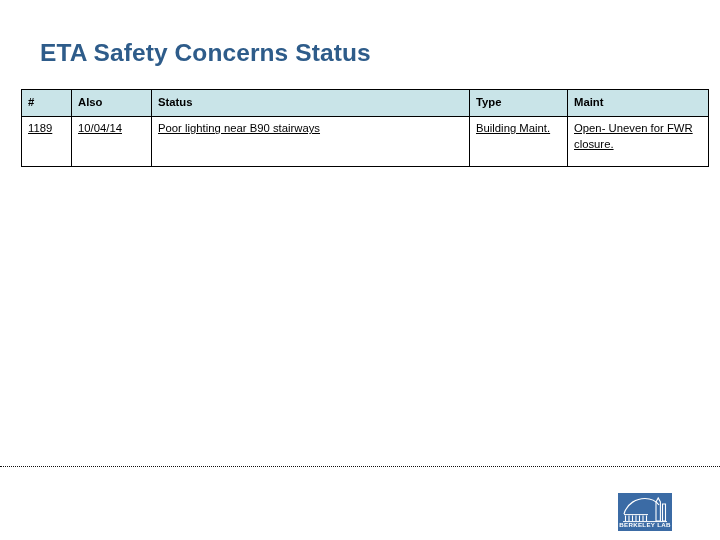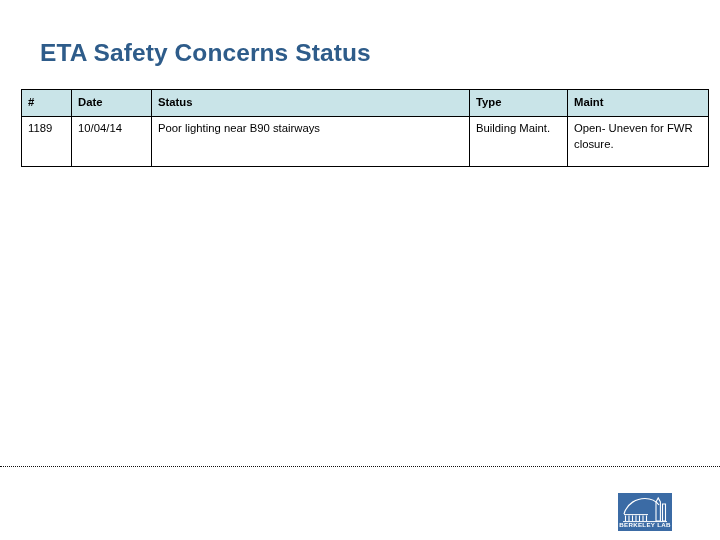--- a/index.html
+++ b/index.html
@@ -70,21 +70,21 @@
     background: #ffffff;
   }
 
   .col-num    { width: 50px; }
   .col-date   { width: 80px; }
   .col-concern{ width: 318px; }
   .col-type   { width: 98px; }
   .col-status { width: 141px; }
 
   .row-r1 td { height: 34px; }
-  .row-r2 td { height: 40px; }
+  .row-r2 td { height: 40px; text-decoration: underline; }
   .row-r3 td { height: 54px; }
   .row-r4 td { height: 34px; }
 
   .dotted-rule {
     position: absolute;
     left: 0;
     top: 466px;
     width: 720px;
     height: 0;
     border-top: 1.6px dotted #111111;
@@ -126,21 +126,21 @@
       <colgroup>
         <col class="col-num">
         <col class="col-date">
         <col class="col-concern">
         <col class="col-type">
         <col class="col-status">
       </colgroup>
       <thead>
         <tr>
           <th>#</th>
-          <th>Date</th>
+          <th>Also</th>
           <th>Status</th>
           <th>Type</th>
           <th>Maint</th>
         </tr>
       </thead>
       <tbody>
         <tr class="row-r2">
           <td>1189</td>
           <td>10/04/14</td>
           <td>Poor lighting near B90 stairways</td>

